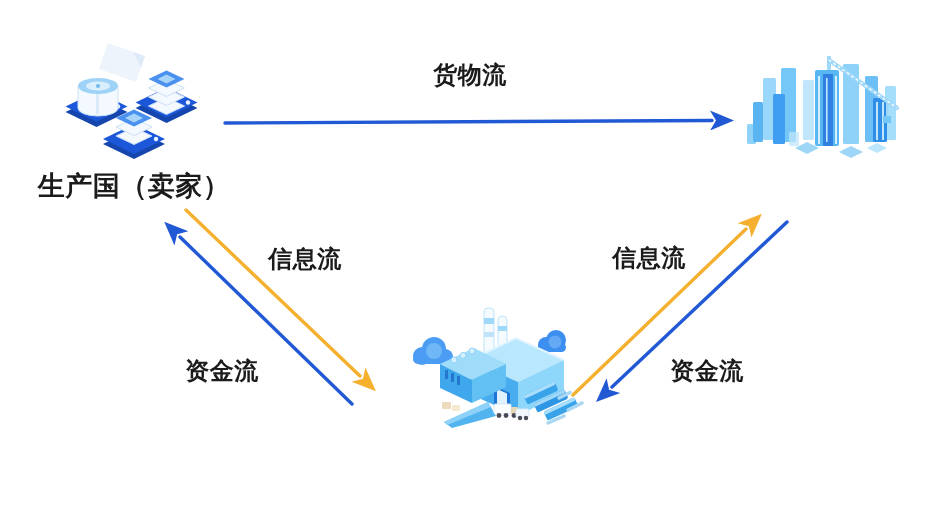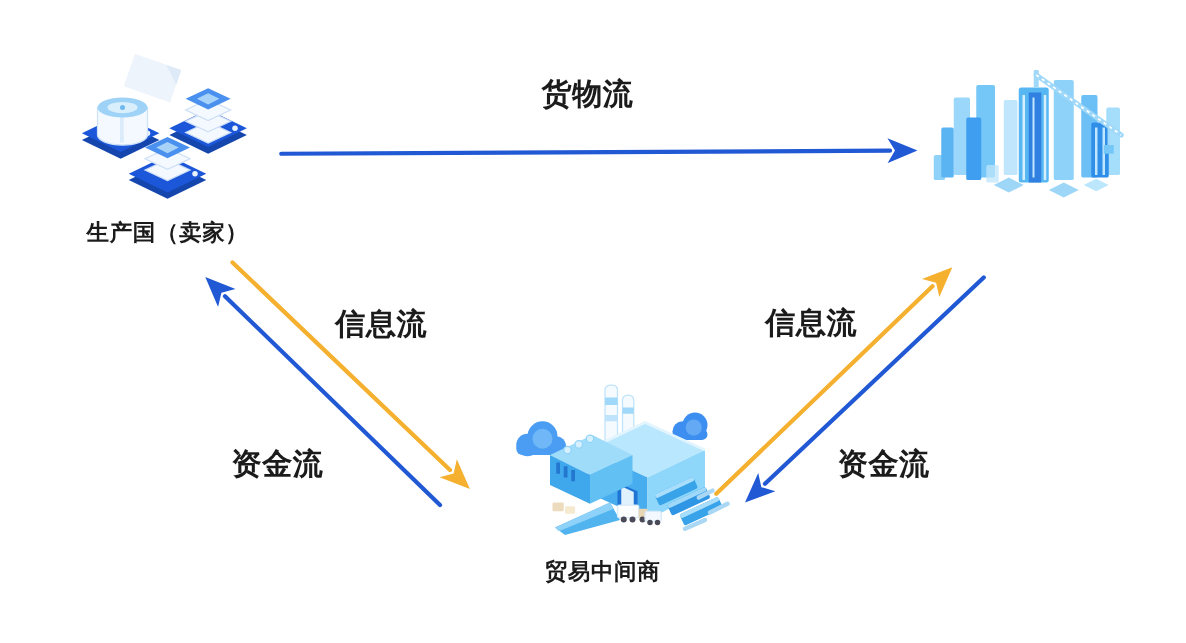--- a/index.html
+++ b/index.html
@@ -5,21 +5,21 @@
   html,body{margin:0;padding:0;background:#ffffff;}
   body{width:949px;height:514px;overflow:hidden;font-family:"Liberation Sans",sans-serif;}
   .canvas{position:relative;width:778px;height:514px;background:#ffffff;}
   .arrow-layer{position:absolute;left:0;top:0;width:949px;height:514px;}
   .flow-label,.node-label{
     position:absolute;transform:translate(-50%,-50%);
     font-weight:700;color:#1b1b1b;white-space:nowrap;
     font-family:"Liberation Sans","DejaVu Sans",sans-serif;
   }
   .flow-label{font-size:24px;letter-spacing:0.5px;}
-  .node-label{font-size:18px;letter-spacing:0.5px;text-align:right;}
+  .node-label{font-size:27px;letter-spacing:0.5px;text-align:right;}
   .icon-box{position:absolute;}
   
   #lbl-goods{left:470px;top:75px;}
   #lbl-info-left{left:305px;top:259px;}
   #lbl-funds-left{left:222px;top:371px;}
   #lbl-info-right{left:649px;top:258px;}
   #lbl-funds-right{left:707px;top:371px;}
   #lbl-producer{left:134px;top:186px;}
   #lbl-consumer{left:822px;top:185px;}
   #lbl-intermediary{left:482px;top:457px;}
@@ -203,15 +203,14 @@
     </g>
   </svg>
 
   <div id="lbl-goods" class="flow-label">货物流</div>
   <div id="lbl-info-left" class="flow-label">信息流</div>
   <div id="lbl-funds-left" class="flow-label">资金流</div>
   <div id="lbl-info-right" class="flow-label">信息流</div>
   <div id="lbl-funds-right" class="flow-label">资金流</div>
 
   <div id="lbl-producer" class="node-label">生产国（卖家）</div>
-  <div id="lbl-intermediary" class="node-label">贸易中间商</div>
 
 </div>
 
 </body></html>

